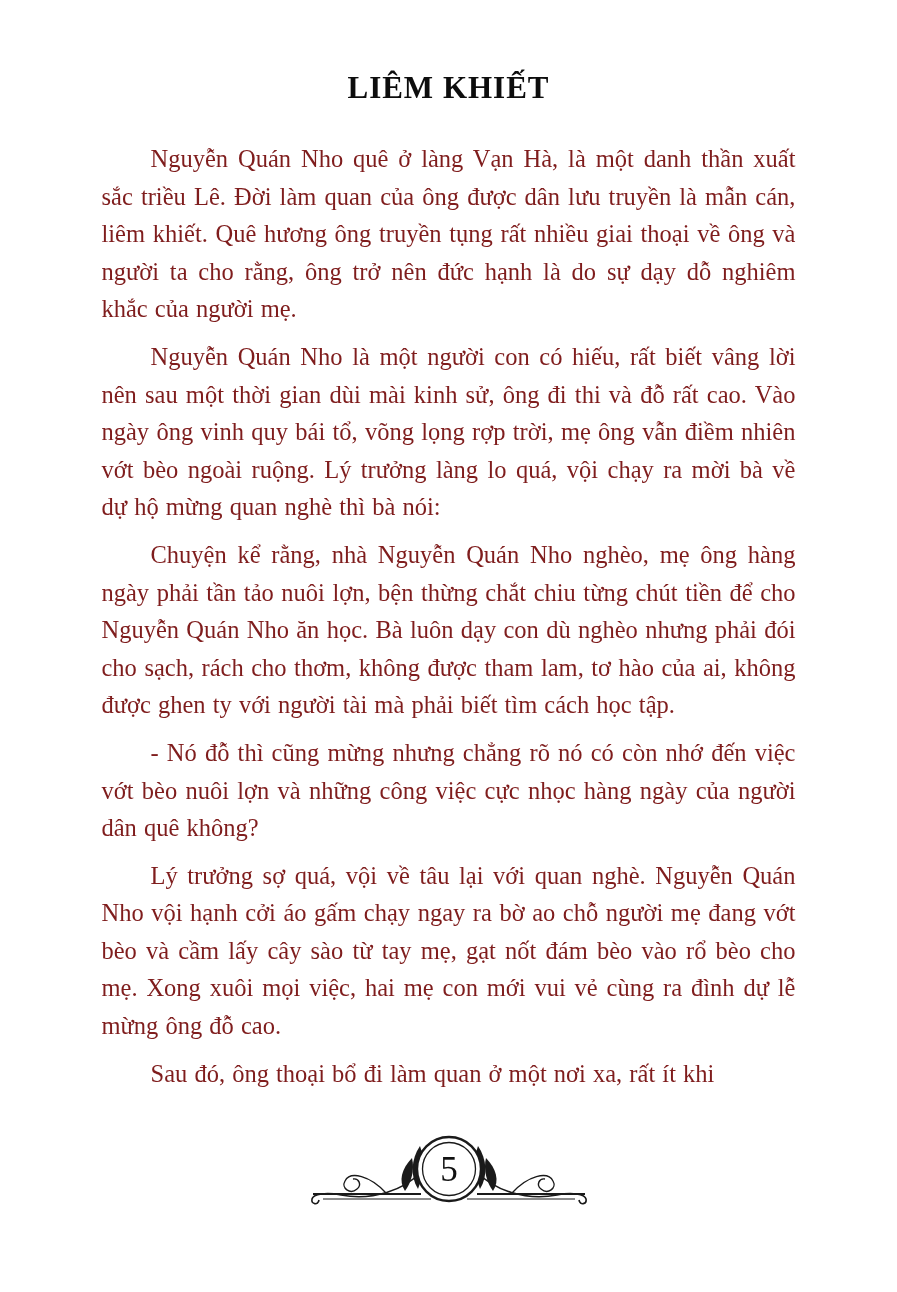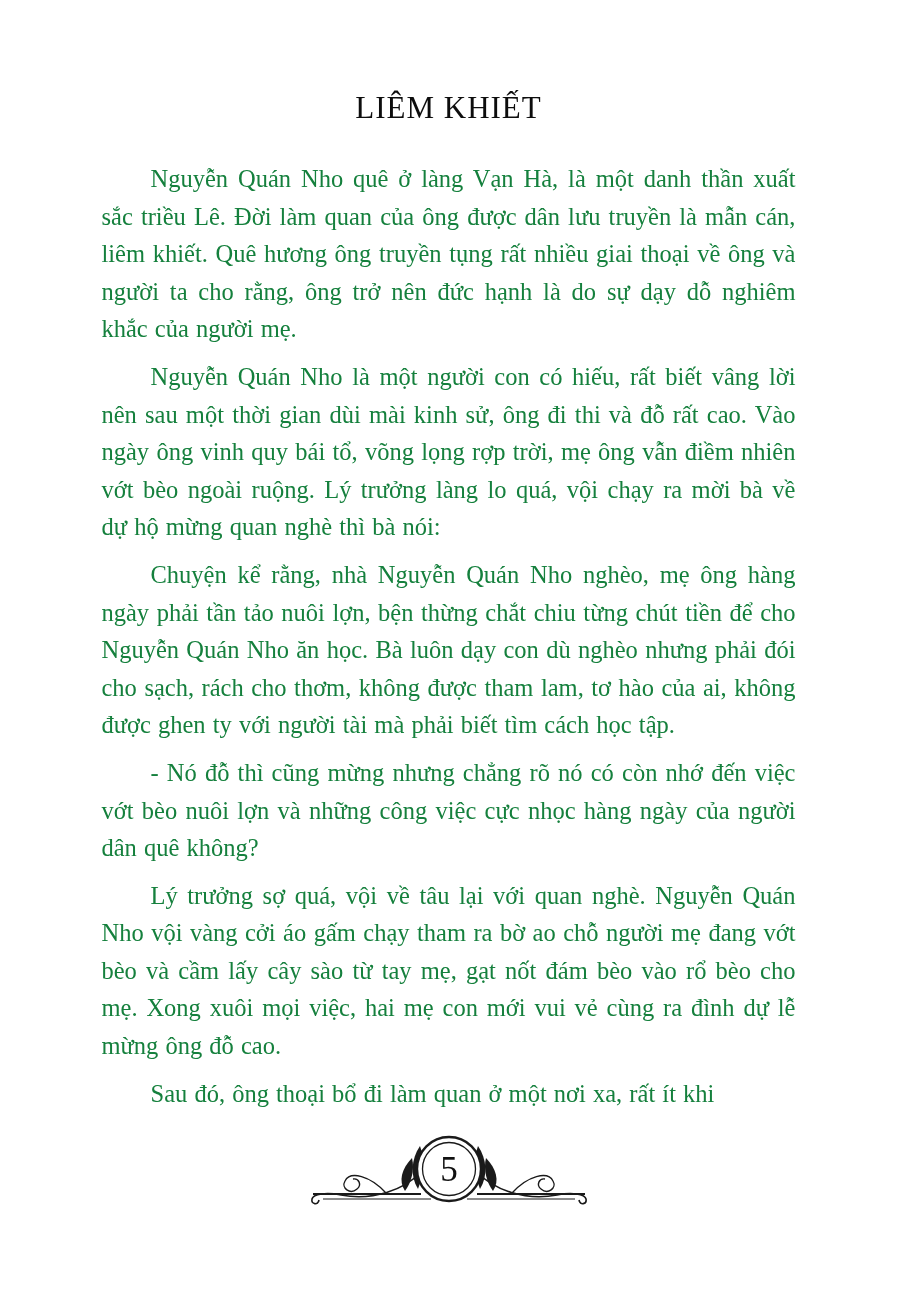--- a/index.html
+++ b/index.html
@@ -15,38 +15,38 @@
     color: #111111;
   }
   .book-page {
     width: 897px;
     height: 1292px;
     position: relative;
     box-sizing: border-box;
   }
   .page-title {
     margin: 0;
-    padding-top: 90px;
+    padding-top: 70px;
     text-align: center;
     font-size: 31px;
-    font-weight: normal;
+    font-weight: bold;
     letter-spacing: 1px;
     color: #0d0d0d;
   }
   .page-content {
     width: 694px;
     margin: 34px auto 0 auto;
   }
   .page-content p {
     margin: 0 0 10px 0;
     font-size: 24.5px;
     line-height: 37.6px;
     text-align: justify;
     text-indent: 49px;
-    color: #15803d;
+    color: #7f1d1d;
     word-spacing: 1px;
   }
   .footer-ornament-wrap {
     position: absolute;
     left: 0;
     right: 0;
     top: 1128px;
     text-align: center;
   }
   .footer-ornament-wrap svg {
@@ -62,21 +62,21 @@
 
 <div class="book-page">
 
   <h1 class="page-title">LIÊM KHIẾT</h1>
 
   <div class="page-content">
     <p>Nguyễn Quán Nho quê ở làng Vạn Hà, là một danh thần xuất sắc triều Lê. Đời làm quan của ông được dân lưu truyền là mẫn cán, liêm khiết. Quê hương ông truyền tụng rất nhiều giai thoại về ông và người ta cho rằng, ông trở nên đức hạnh là do sự dạy dỗ nghiêm khắc của người mẹ.</p>
     <p>Nguyễn Quán Nho là một người con có hiếu, rất biết vâng lời nên sau một thời gian dùi mài kinh sử, ông đi thi và đỗ rất cao. Vào ngày ông vinh quy bái tổ, võng lọng rợp trời, mẹ ông vẫn điềm nhiên vớt bèo ngoài ruộng. Lý trưởng làng lo quá, vội chạy ra mời bà về dự hộ mừng quan nghè thì bà nói:</p>
     <p>Chuyện kể rằng, nhà Nguyễn Quán Nho nghèo, mẹ ông hàng ngày phải tần tảo nuôi lợn, bện thừng chắt chiu từng chút tiền để cho Nguyễn Quán Nho ăn học. Bà luôn dạy con dù nghèo nhưng phải đói cho sạch, rách cho thơm, không được tham lam, tơ hào của ai, không được ghen ty với người tài mà phải biết tìm cách học tập.</p>
     <p>- Nó đỗ thì cũng mừng nhưng chẳng rõ nó có còn nhớ đến việc vớt bèo nuôi lợn và những công việc cực nhọc hàng ngày của người dân quê không?</p>
-    <p>Lý trưởng sợ quá, vội về tâu lại với quan nghè. Nguyễn Quán Nho vội vàng cởi áo gấm chạy tham ra bờ ao chỗ người mẹ đang vớt bèo và cầm lấy cây sào từ tay mẹ, gạt nốt đám bèo vào rổ bèo cho mẹ. Xong xuôi mọi việc, hai mẹ con mới vui vẻ cùng ra đình dự lễ mừng ông đỗ cao.</p>
+    <p>Lý trưởng sợ quá, vội về tâu lại với quan nghè. Nguyễn Quán Nho vội hạnh cởi áo gấm chạy ngay ra bờ ao chỗ người mẹ đang vớt bèo và cầm lấy cây sào từ tay mẹ, gạt nốt đám bèo vào rổ bèo cho mẹ. Xong xuôi mọi việc, hai mẹ con mới vui vẻ cùng ra đình dự lễ mừng ông đỗ cao.</p>
     <p>Sau đó, ông thoại bổ đi làm quan ở một nơi xa, rất ít khi</p>
   </div>
 
   <div class="footer-ornament-wrap">
     <svg width="300" height="96" viewBox="0 0 300 96" aria-hidden="true">
       <g stroke="#1a1a1a" fill="none">
 
         <line x1="14" y1="66" x2="122" y2="66" stroke-width="2"></line>
         <line x1="24" y1="71" x2="132" y2="71" stroke-width="1.2"></line>
 

